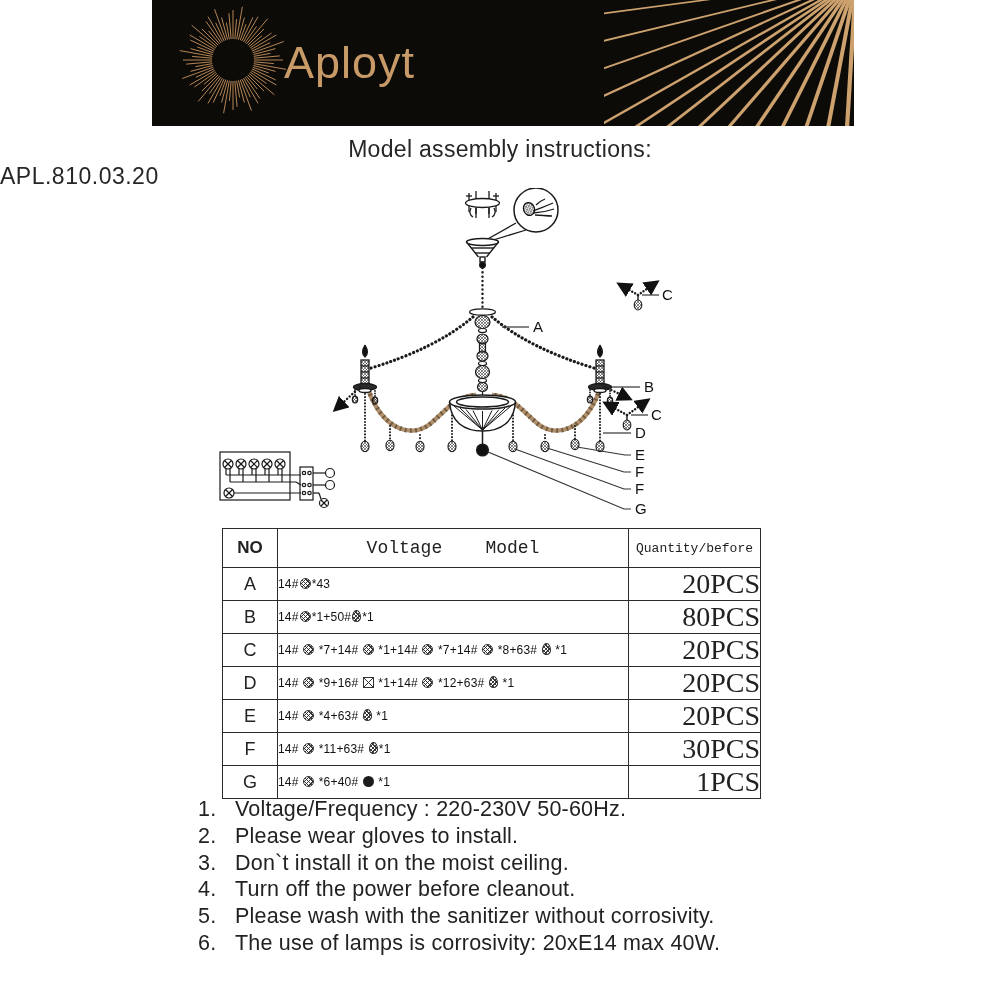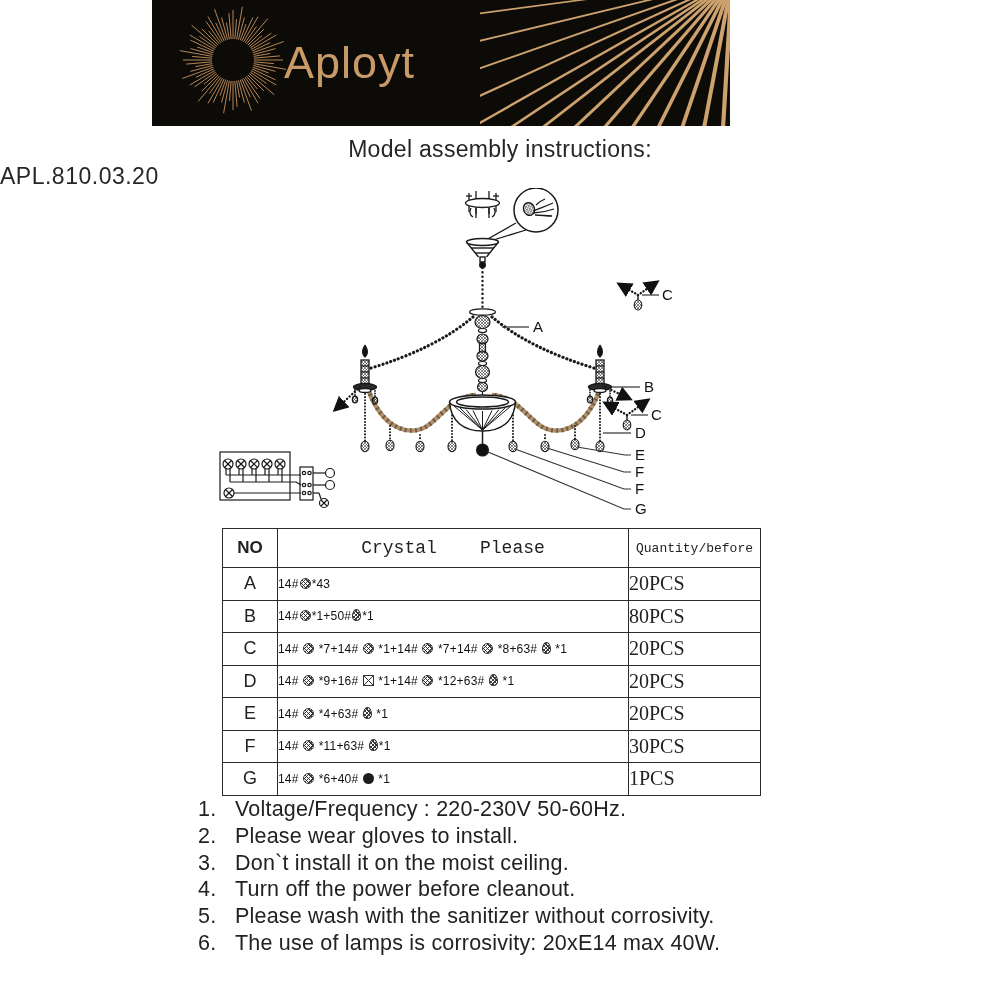--- a/index.html
+++ b/index.html
@@ -1,39 +1,39 @@
 <!DOCTYPE html>
 <html><head>
 <meta charset="utf-8">
 <style>
   html,body{margin:0;padding:0;background:#fff;}
   .page{position:relative;width:1000px;height:1000px;background:#fff;overflow:hidden;
         font-family:"Liberation Sans",sans-serif;color:#222;}
   
-  .banner{position:absolute;left:152px;top:0;width:578px;height:126px;background:#0d0b08;overflow:hidden;}
+  .banner{position:absolute;left:152px;top:0;width:702px;height:126px;background:#0d0b08;overflow:hidden;}
   .sunburst{position:absolute;left:23px;top:2px;width:116px;height:116px;}
   .brand{position:absolute;left:132px;top:0;height:126px;display:flex;align-items:center;
          font-size:45px;letter-spacing:1px;color:#c79a68;font-weight:400;}
   .rays{position:absolute;right:0;top:0;width:250px;height:126px;}
   
   .title1{position:absolute;left:0;right:0;top:136px;text-align:center;font-size:23px;color:#262626;letter-spacing:.3px;}
   .title2{position:absolute;left:0;right:0;top:163px;text-align:left;font-size:23px;color:#262626;letter-spacing:.5px;}
   
   .diagram{position:absolute;left:200px;top:188px;width:480px;height:335px;}
   .diagram text{font-family:"Liberation Sans",sans-serif;font-size:15px;fill:#111;}
   
   table.crystal{position:absolute;left:222px;top:528px;width:538px;border-collapse:collapse;table-layout:fixed;}
   table.crystal th,table.crystal td{border:1.6px solid #2b2b2b;padding:0;}
   col.c-no{width:55px;} col.c-model{width:351px;} col.c-qty{width:132px;}
   th.h-no{height:38px;font-size:17px;font-weight:700;text-align:center;}
   th.h-model{font-family:"Liberation Mono",monospace;font-weight:400;font-size:18px;text-align:center;white-space:pre;}
   th.h-qty{font-family:"Liberation Mono",monospace;font-weight:400;font-size:13px;text-align:center;}
   td.t-no{height:31.5px;text-align:center;font-size:18px;}
   td.t-formula{font-size:12px;letter-spacing:.2px;padding-left:10px;white-space:nowrap;color:#111;}
-  td.t-qty{text-align:left;font-family:"Liberation Serif",serif;font-size:20px;}
+  td.t-qty{text-align:right;font-family:"Liberation Serif",serif;font-size:28px;}
   .ic{display:inline-block;vertical-align:-1px;margin:0 1px;box-sizing:border-box;}
   .ic-bead{width:11px;height:11px;border:1px solid #333;border-radius:50%;
     background:repeating-linear-gradient(45deg,rgba(40,40,40,.9) 0 1px,transparent 1px 3px),
                repeating-linear-gradient(135deg,rgba(40,40,40,.9) 0 1px,transparent 1px 3px);}
   .ic-drop{width:9px;height:12px;border:1px solid #333;border-radius:48% 48% 50% 50% / 62% 62% 38% 38%;
     background:repeating-linear-gradient(45deg,rgba(40,40,40,.9) 0 1px,transparent 1px 2.5px),
                repeating-linear-gradient(135deg,rgba(40,40,40,.9) 0 1px,transparent 1px 2.5px);}
   .ic-square{width:11px;height:11px;border:1px solid #333;
     background:linear-gradient(to top right,transparent 46%,#333 48%,#333 52%,transparent 54%),
                linear-gradient(to bottom right,transparent 46%,#333 48%,#333 52%,transparent 54%);}
@@ -383,21 +383,21 @@
 
   <table class="crystal">
     <colgroup>
         <col class="c-no">
         <col class="c-model">
         <col class="c-qty">
       </colgroup>
     <thead>
       <tr>
         <th class="h-no">NO</th>
-        <th class="h-model">Crystal    Please</th>
+        <th class="h-model">Voltage    Model</th>
         <th class="h-qty">Quantity/before</th>
       </tr>
     </thead>
     <tbody>
     <tr>
       <td class="t-no">A</td>
       <td class="t-formula"><span>14#</span><span class="ic ic-bead"></span><span>*43</span></td>
       <td class="t-qty">20PCS</td>
     </tr>
 

